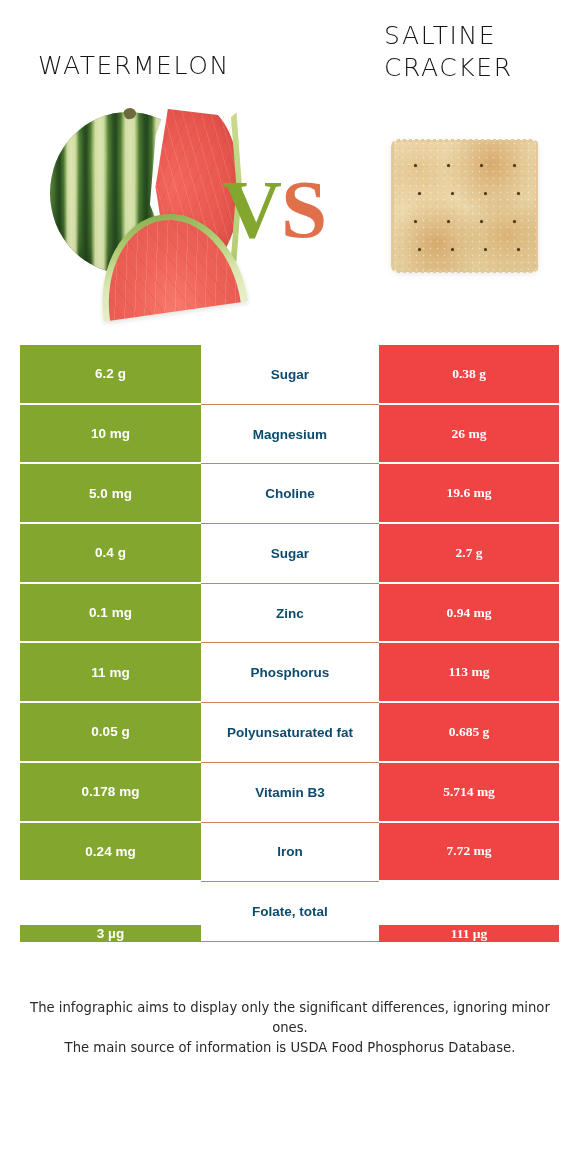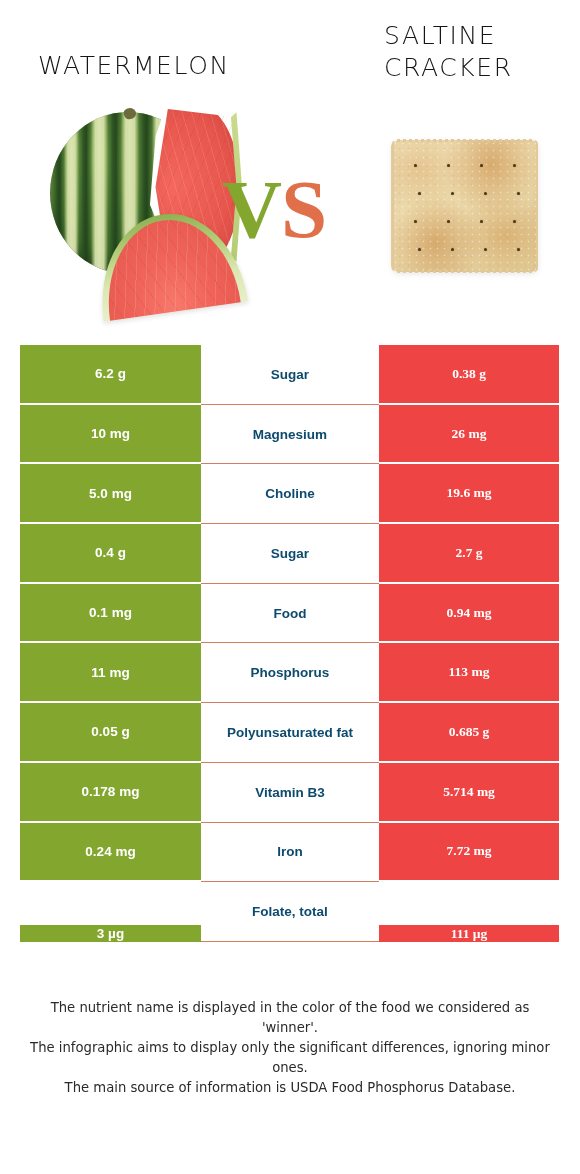--- a/index.html
+++ b/index.html
@@ -315,21 +315,21 @@
       <div class="row">
         <div class="cell cell-left">0.4 g</div>
         <div class="cell cell-mid">
           <span class="nutrient orange">Sugar</span>
         </div>
         <div class="cell cell-right">2.7 g</div>
       </div>
       <div class="row">
         <div class="cell cell-left">0.1 mg</div>
         <div class="cell cell-mid">
-          <span class="nutrient orange">Food</span>
+          <span class="nutrient orange">Zinc</span>
         </div>
         <div class="cell cell-right">0.94 mg</div>
       </div>
       <div class="row">
         <div class="cell cell-left">11 mg</div>
         <div class="cell cell-mid">
           <span class="nutrient orange">Phosphorus</span>
         </div>
         <div class="cell cell-right">113 mg</div>
       </div>
@@ -357,18 +357,17 @@
       <div class="row">
         <div class="cell cell-left">3 µg</div>
         <div class="cell cell-mid">
           <span class="nutrient orange">Folate, total</span>
         </div>
         <div class="cell cell-right">111 µg</div>
       </div>
     </div>
 
   <div class="footer">
-    <p>The nutrient name is displayed in the color of the food we considered as 'winner'.</p>
     <p>The infographic aims to display only the significant differences, ignoring minor ones.</p>
     <p>The main source of information is USDA Food Phosphorus Database.</p>
   </div>
 
 </div>
 
 </body></html>

